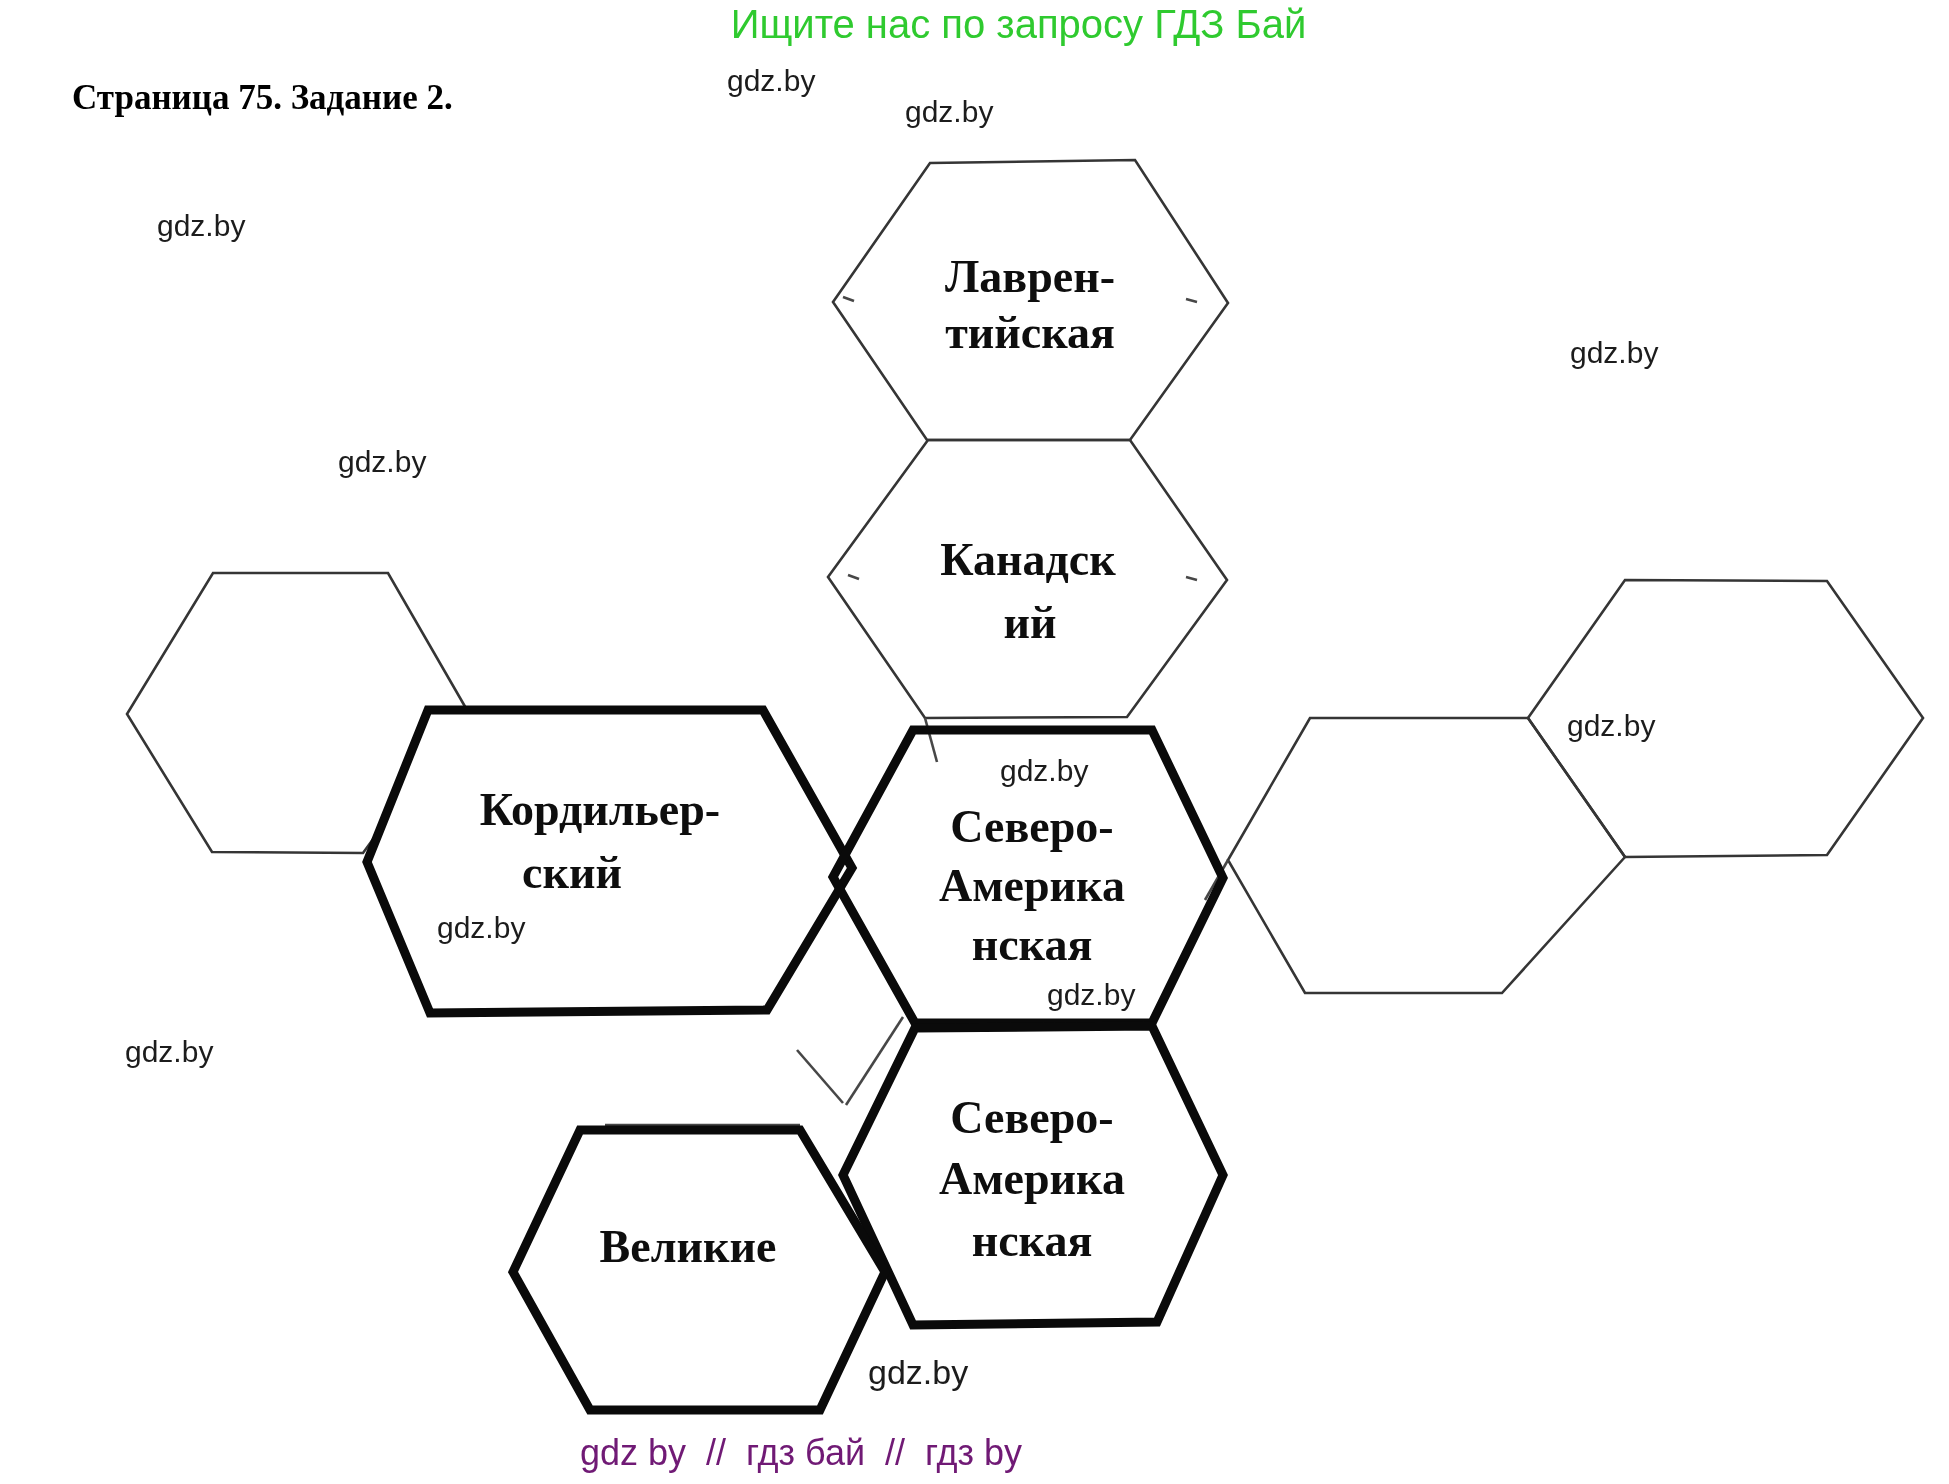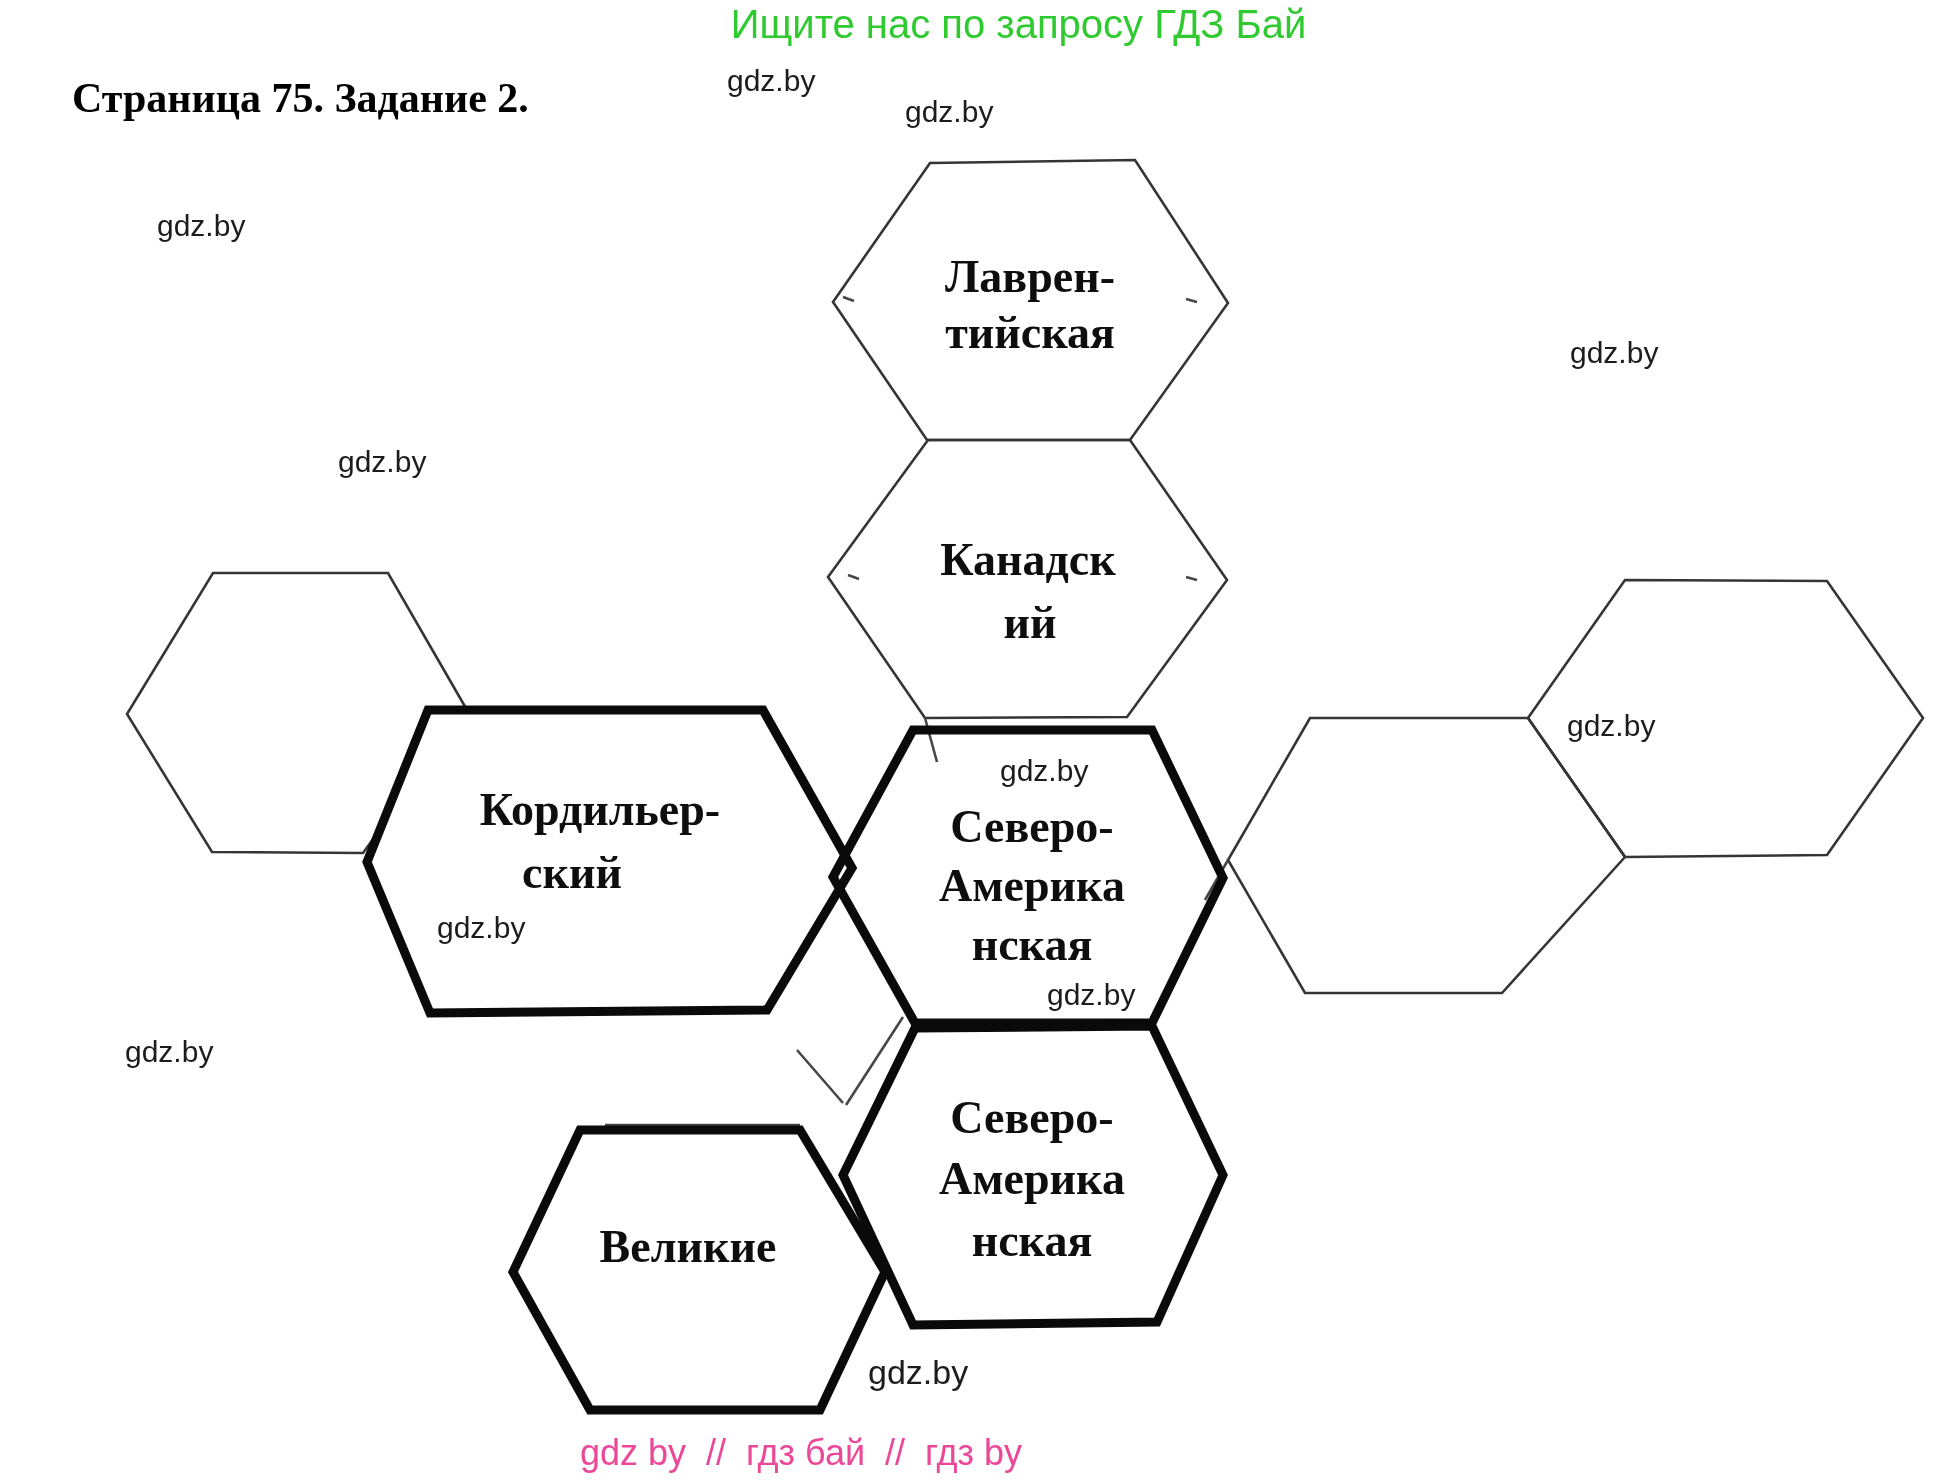--- a/index.html
+++ b/index.html
@@ -16,21 +16,21 @@
     font-family:"Liberation Sans", sans-serif;
     font-size:40px;
     color:#2fca2f;
     white-space:pre;
     padding-left:44px;
   }
   #page-title{
     position:absolute;left:72px;top:70px;
     font-family:"Liberation Serif", serif;
     font-weight:bold;
-    font-size:42px;
+    font-size:35px;
     line-height:56px;
     color:#000000;
     white-space:pre;
   }
   #diagram-svg{position:absolute;left:0;top:0;}
   #footer{
     position:absolute;left:580px;top:1432px;width:420px;
     text-align:center;
     font-family:"Liberation Sans", sans-serif;
     font-size:36px;
@@ -81,14 +81,14 @@
       <text x="1570" y="363" font-family="&quot;Liberation Sans&quot;, sans-serif" font-size="30" fill="#1c1c1c">gdz.by</text>
       <text x="338" y="472" font-family="&quot;Liberation Sans&quot;, sans-serif" font-size="30" fill="#1c1c1c">gdz.by</text>
       <text x="1567" y="736" font-family="&quot;Liberation Sans&quot;, sans-serif" font-size="30" fill="#1c1c1c">gdz.by</text>
       <text x="1000" y="781" font-family="&quot;Liberation Sans&quot;, sans-serif" font-size="30" fill="#1c1c1c">gdz.by</text>
       <text x="1047" y="1005" font-family="&quot;Liberation Sans&quot;, sans-serif" font-size="30" fill="#1c1c1c">gdz.by</text>
       <text x="437" y="938" font-family="&quot;Liberation Sans&quot;, sans-serif" font-size="30" fill="#1c1c1c">gdz.by</text>
       <text x="868" y="1384" font-family="&quot;Liberation Sans&quot;, sans-serif" font-size="34" fill="#1c1c1c">gdz.by</text>
       <text x="125" y="1062" font-family="&quot;Liberation Sans&quot;, sans-serif" font-size="30" fill="#1c1c1c">gdz.by</text>
     </svg>
 
-  <div id="footer" style="color: #ec4899; text-align: center;">gdz by  //  гдз бай  //  гдз by</div>
+  <div id="footer" style="color: #701a75; text-align: center;">gdz by  //  гдз бай  //  гдз by</div>
 </div>
 
 </body></html>

